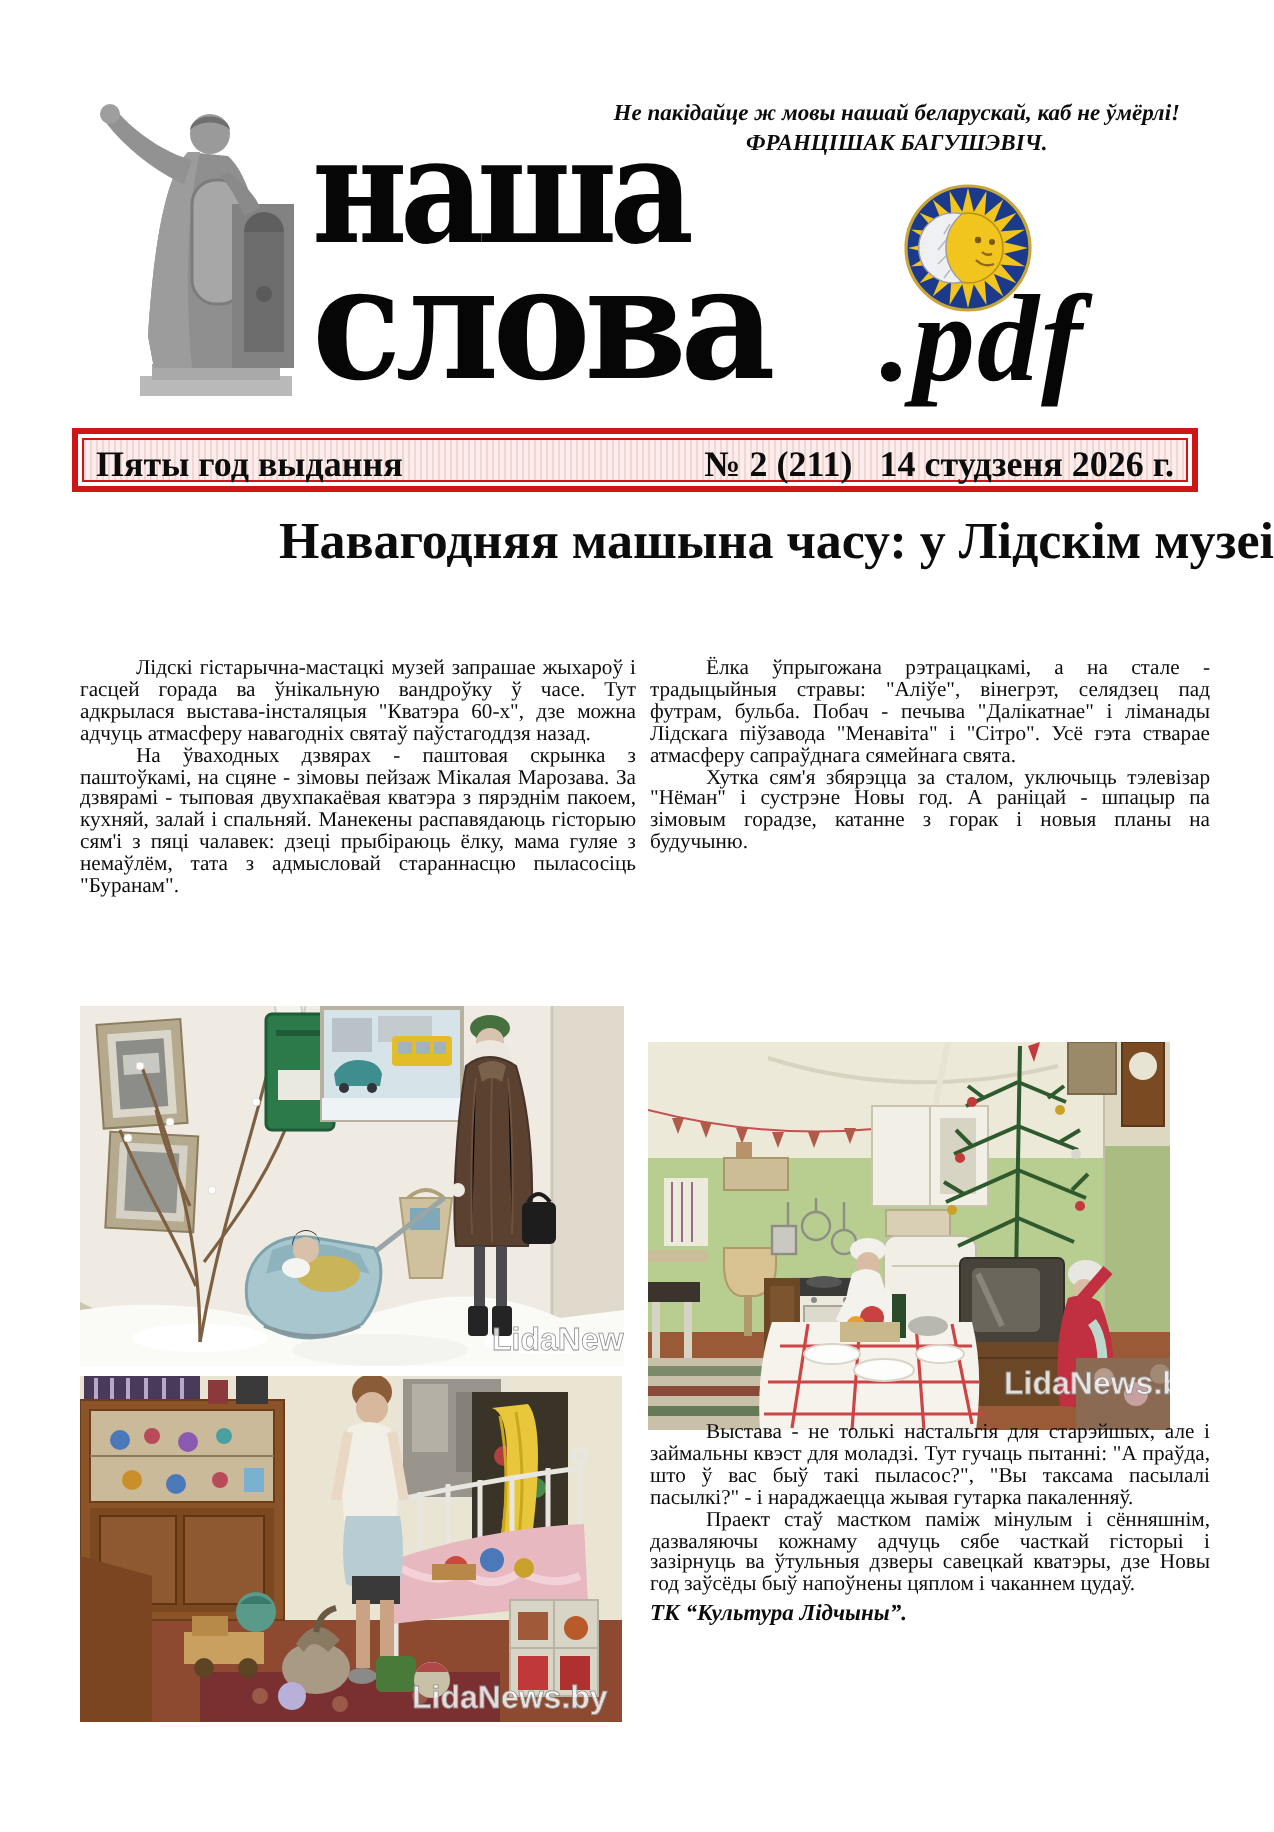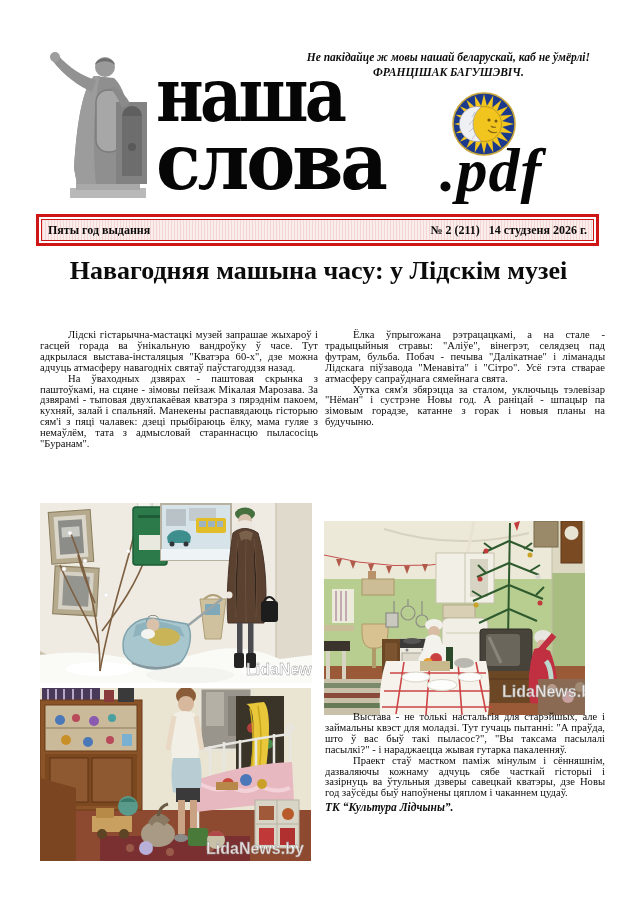--- a/index.html
+++ b/index.html
@@ -14,24 +14,24 @@
   .mast-w1{left:156px;top:58px;font-size:88px;letter-spacing:-5px;transform:scale(0.74,0.84);}
   .mast-w2{left:156px;top:122px;font-size:92px;letter-spacing:-4px;transform:scale(0.80,0.86);}
   .mast-suffix{left:440px;top:139px;font-size:62px;font-style:italic;font-weight:bold;
                font-family:Liberation Serif, serif;letter-spacing:1px;transform:scale(1,1.0);}
   .sunlogo{position:absolute;left:452px;top:92px;width:64px;height:64px;}
   
   .issuebar{position:absolute;left:36px;top:214px;width:563px;height:32px;
             border:3px solid #cf1616;box-shadow:inset 0 0 0 2px #ffffff,inset 0 0 0 3px #cf1616;
             background-color:#faeeec;
             background-image:repeating-linear-gradient(90deg,rgba(205,60,55,0.14) 0 1px,rgba(0,0,0,0) 1px 3px);
-            display:flex;align-items:center;justify-content:space-between;
-            padding:0 9px;box-sizing:border-box;font-weight:bold;font-size:12px;}
+            display:flex;align-items:flex-end;justify-content:space-between;
+            padding:0 9px;box-sizing:border-box;font-weight:bold;font-size:18px;}
   
-  .headline{position:absolute;left:0;top:256px;width:637px;text-align:center;font-weight:bold;
+  .headline{position:absolute;left:0;top:256px;width:637px;text-align:right;font-weight:bold;
             font-size:26px;line-height:30px;}
   
   .col{position:absolute;font-size:10.6px;line-height:10.9px;text-align:justify;}
   .col .p{text-indent:28px;margin:0;}
   .col1{left:40px;top:330px;width:278px;}
   .col2{left:325px;top:330px;width:280px;}
   .col3{left:325px;top:712px;width:280px;}
   .byline{text-align:left;font-weight:bold;font-style:italic;font-size:11.5px;margin-top:3px;}
   
   .photo{position:absolute;overflow:hidden;background:#ddd;}

